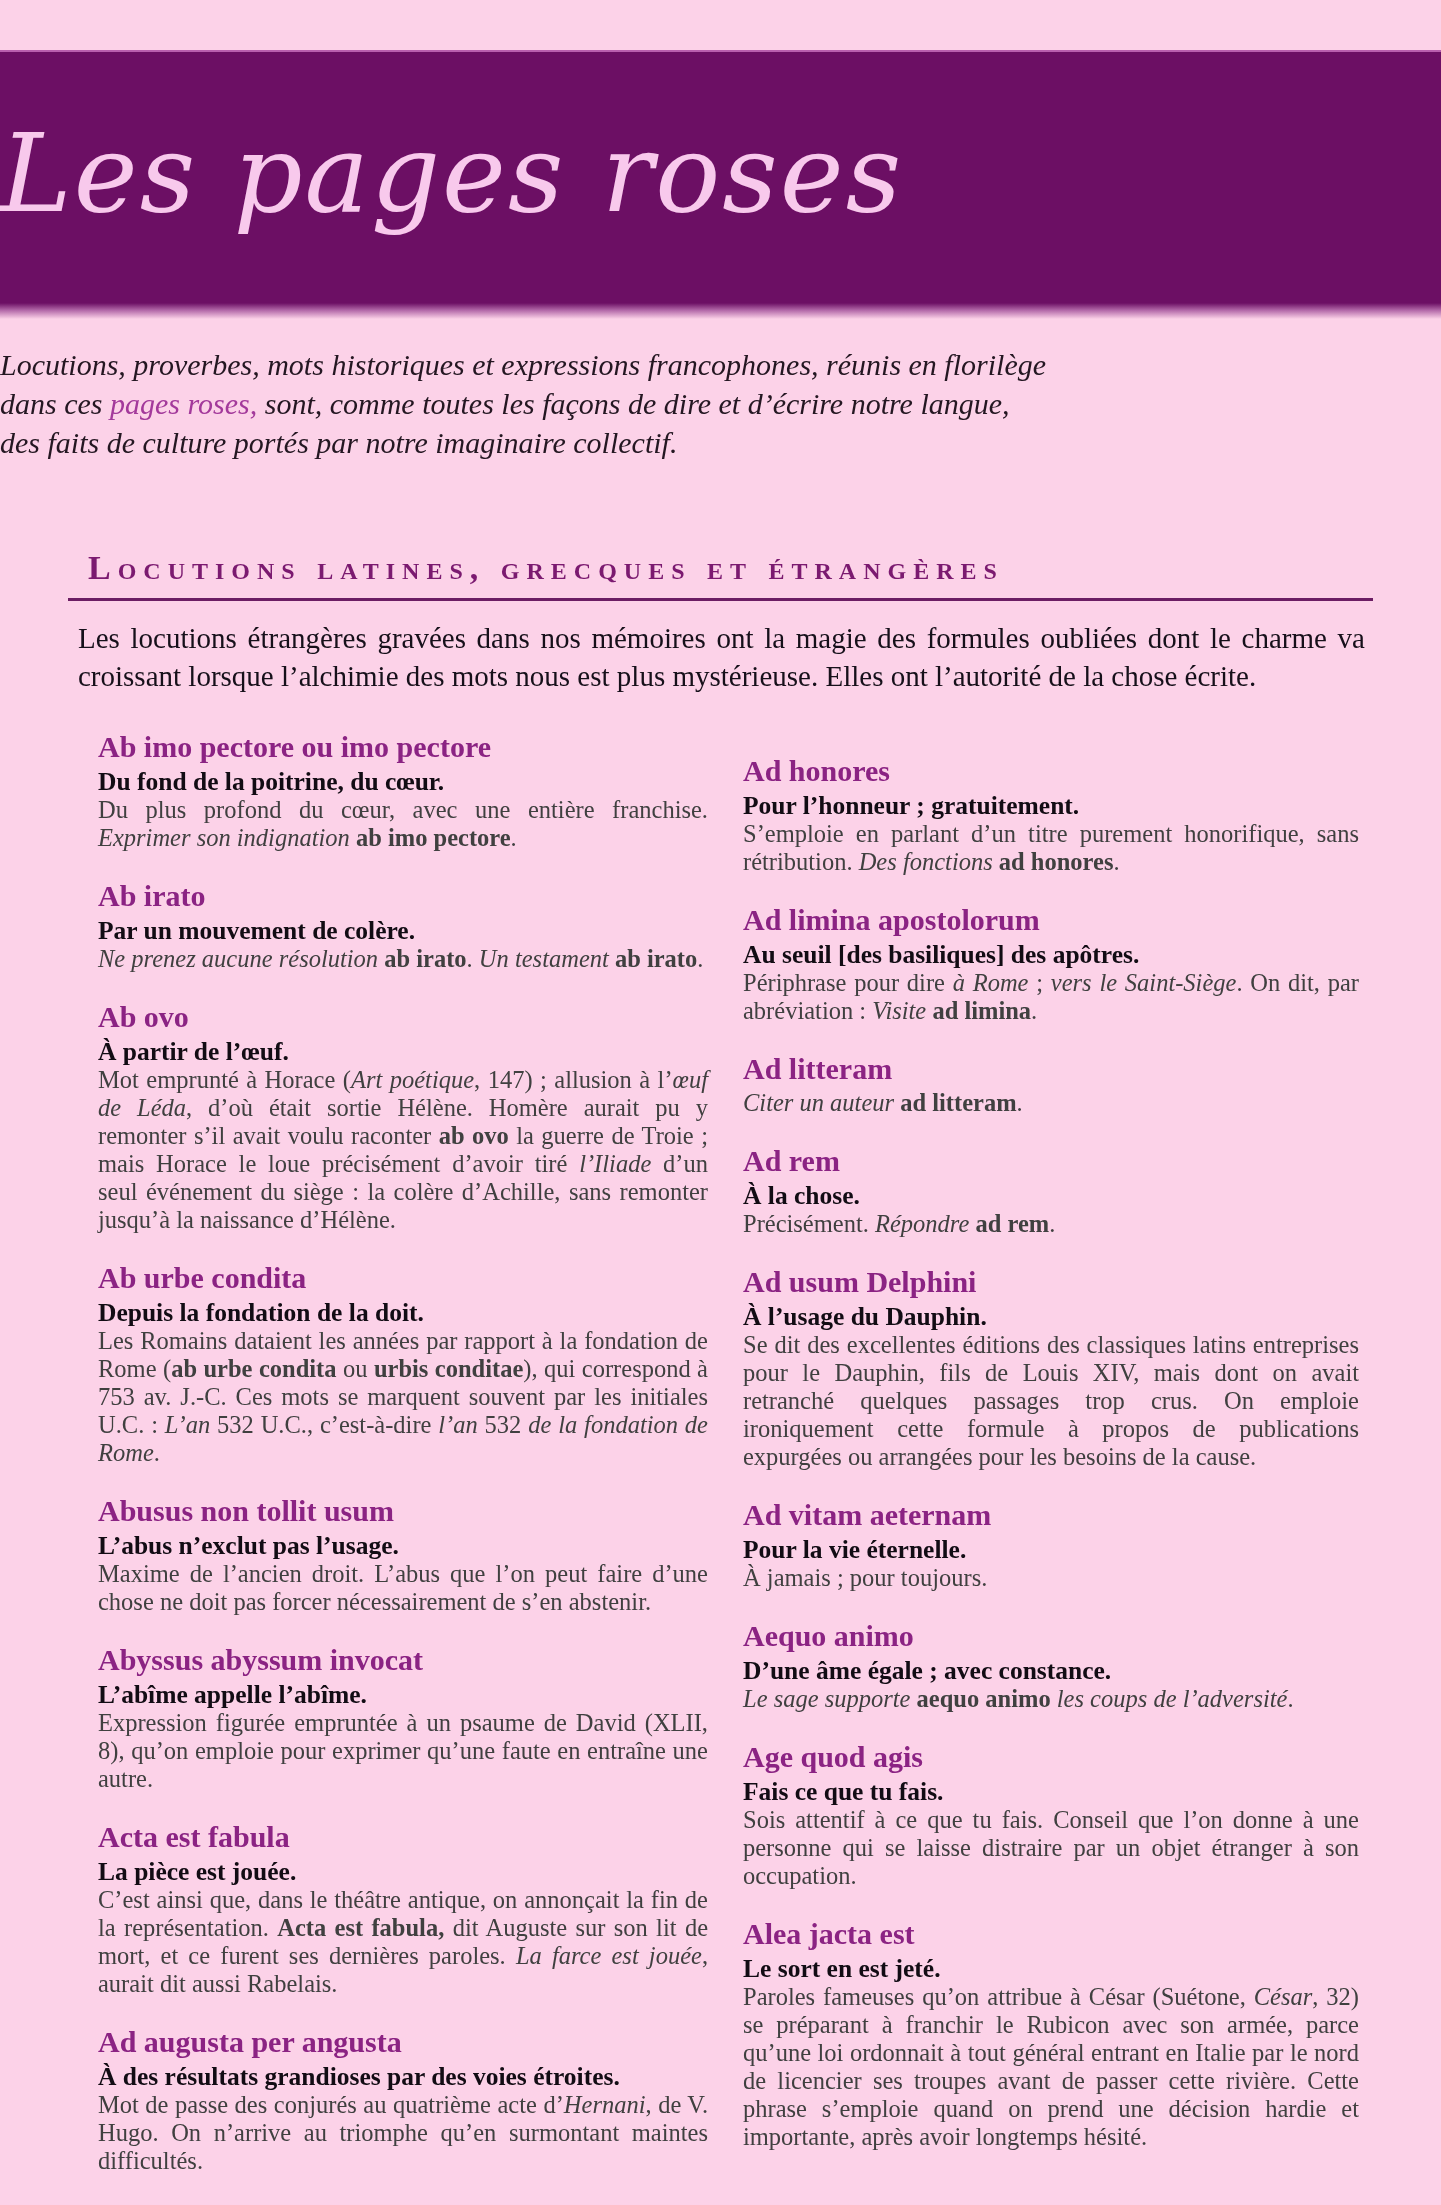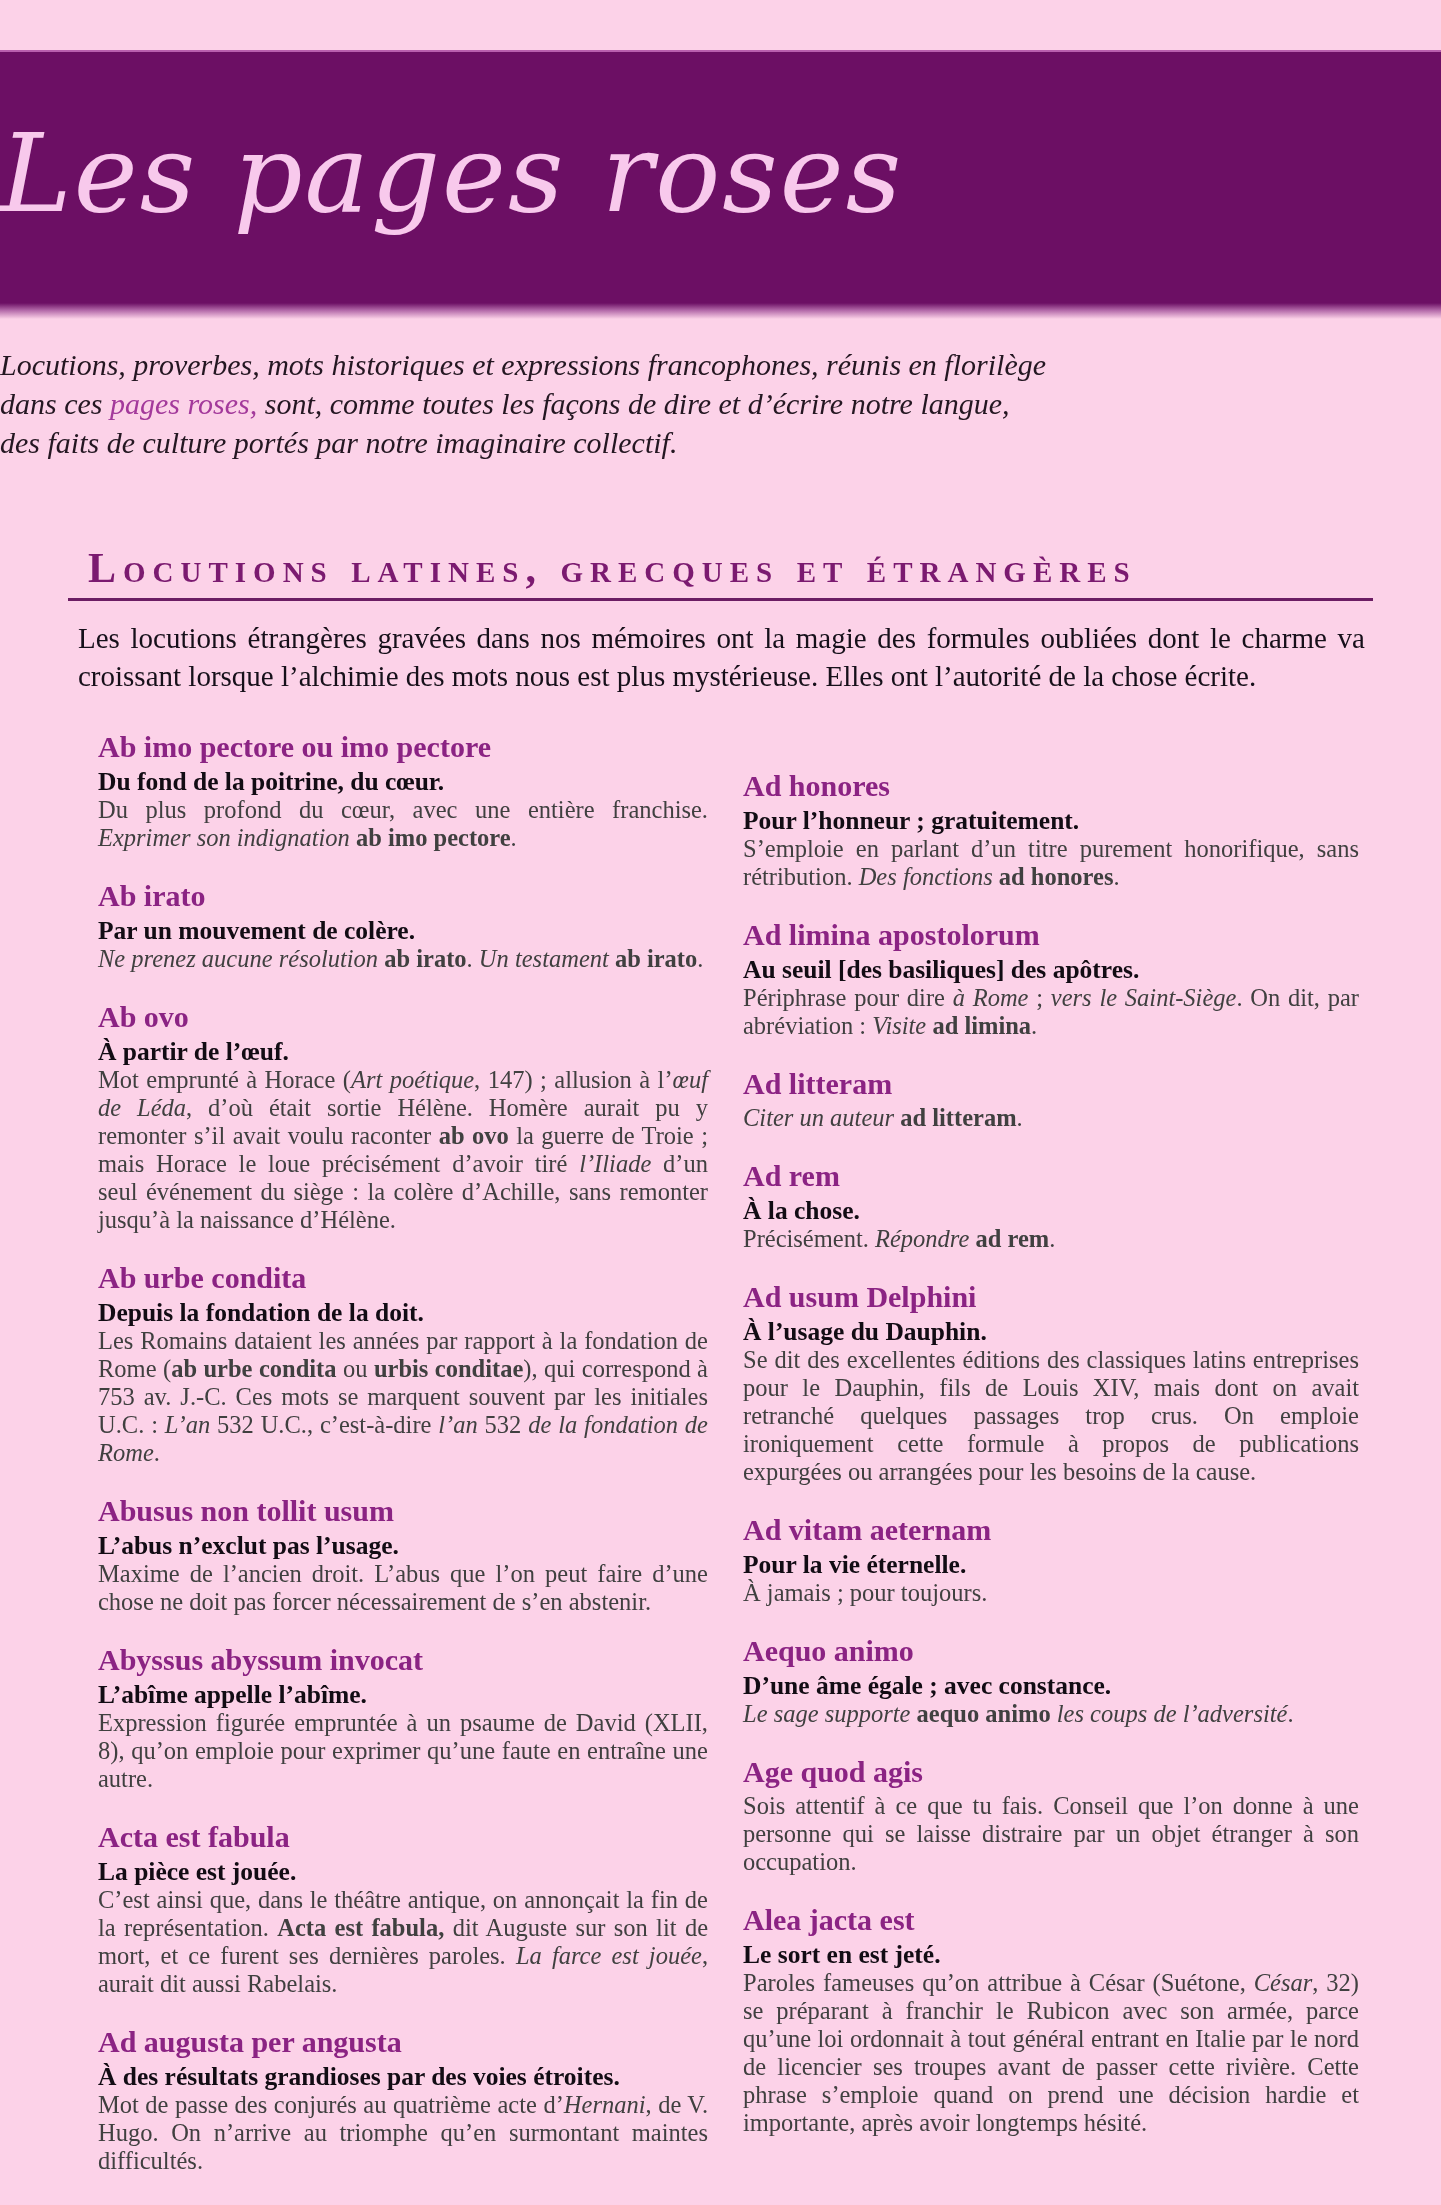--- a/index.html
+++ b/index.html
@@ -44,21 +44,21 @@
     font-style:italic;
     font-size:30px;
     line-height:39px;
     color:#241722;
   }
   .intro-line{display:block;}
   .section-heading{
     margin:84px 78px 4px 88px;
     font-variant:small-caps;
     font-weight:700;
-    font-size:42px;
+    font-size:34px;
     line-height:44px;
     letter-spacing:7px;
     color:var(--heading);
   }
   .heading-rule{
     margin:8px 68px 0 68px;
     border-bottom:3px solid var(--rule);
   }
   .lead{
     margin:18px 76px 0 78px;
@@ -201,20 +201,21 @@
         <p class="def"><span class="run-b">Pour la vie éternelle.</span></p>
         <p class="body-text"><span class="run-r">À jamais ; pour toujours.</span></p>
       </article>
       <article class="entry">
         <h3 class="headword">Aequo animo</h3>
         <p class="def"><span class="run-b">D’une âme égale ; avec constance.</span></p>
         <p class="body-text"><span class="run-i">Le sage supporte</span><span class="run-r"> </span><span class="run-b">aequo animo</span><span class="run-r"> </span><span class="run-i">les coups de l’adversité</span><span class="run-r">.</span></p>
       </article>
       <article class="entry">
         <h3 class="headword">Age quod agis</h3>
+        <p class="def"><span class="run-b">Fais ce que tu fais.</span></p>
         <p class="body-text"><span class="run-r">Sois attentif à ce que tu fais. Conseil que l’on donne à une personne qui se laisse distraire par un objet étranger à son occupation.</span></p>
       </article>
       <article class="entry">
         <h3 class="headword">Alea jacta est</h3>
         <p class="def"><span class="run-b">Le sort en est jeté.</span></p>
         <p class="body-text"><span class="run-r">Paroles fameuses qu’on attribue à César (Suétone, </span><span class="run-i">César</span><span class="run-r">, 32) se préparant à franchir le Rubicon avec son armée, parce qu’une loi ordonnait à tout général entrant en Italie par le nord de licencier ses troupes avant de passer cette rivière. Cette phrase s’emploie quand on prend une décision hardie et importante, après avoir longtemps hésité.</span></p>
       </article>
     </section>
 </main>
 

